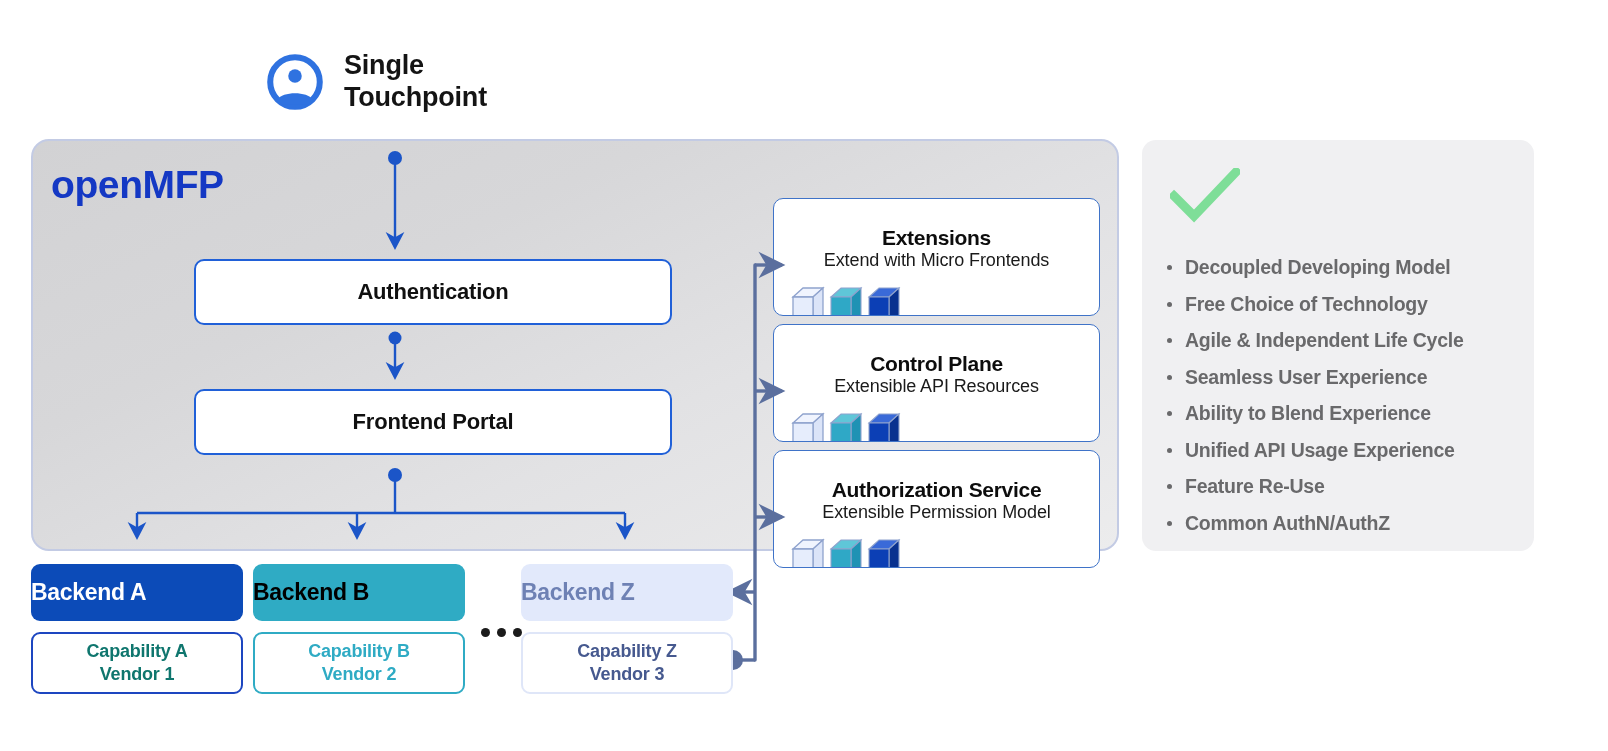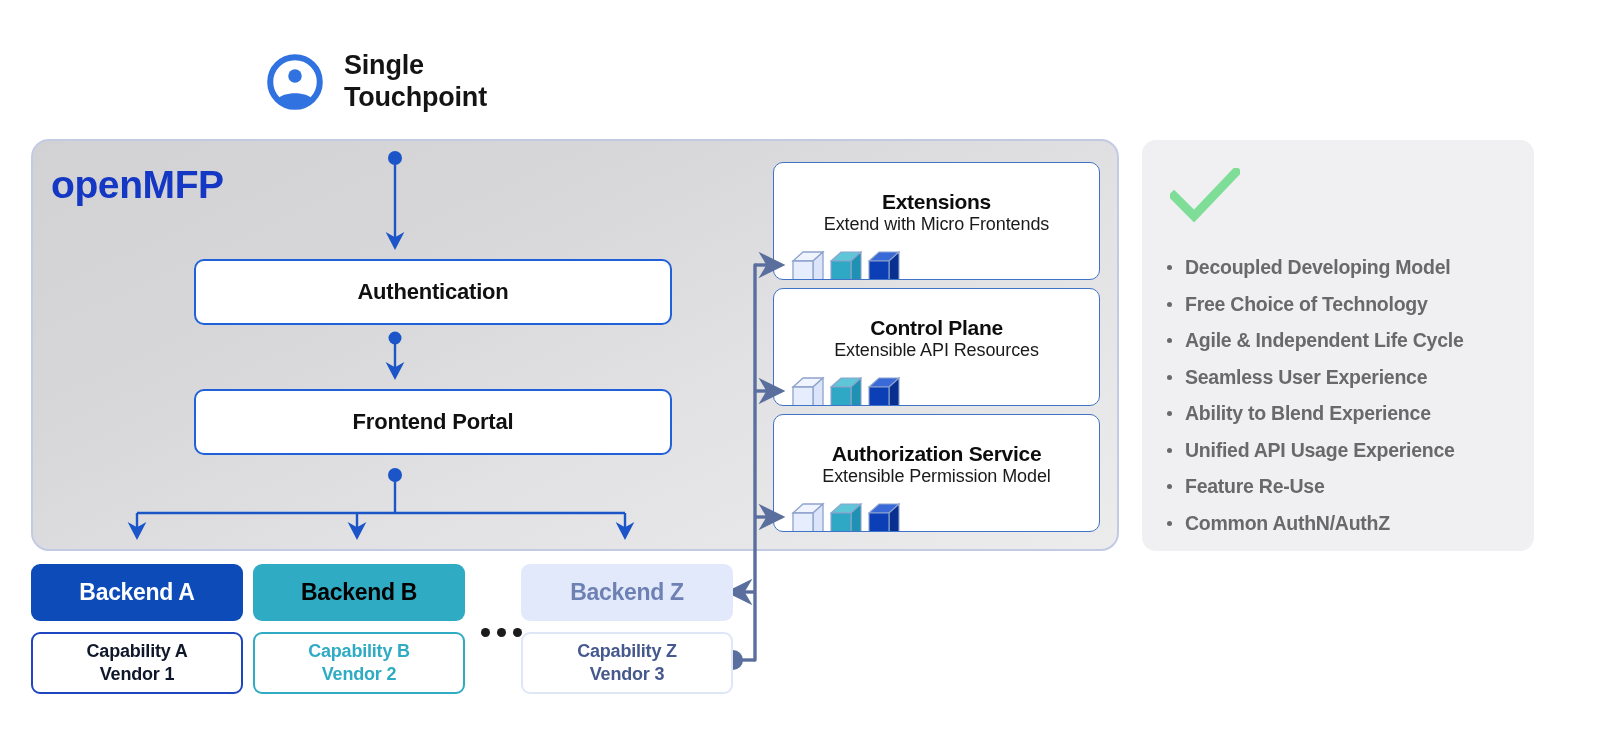--- a/index.html
+++ b/index.html
@@ -80,20 +80,21 @@
   #box-portal { left: 151px; top: 389px; width: 478px; height: 66px; }
 
   
   .rcard {
     position: absolute;
     background: #ffffff;
     border: 1.6px solid #3f73c8;
     border-radius: 10px;
     box-sizing: border-box;
     overflow: hidden;
+    margin-top: 36px;
   }
   #card-ext  { left: 773px; top: 162px; width: 327px; height: 118px; }
   #card-ctrl { left: 773px; top: 288px; width: 327px; height: 118px; }
   #card-auth { left: 773px; top: 414px; width: 327px; height: 118px; }
   .rcard .rc-title {
     text-align: center;
     font-size: 21px;
     font-weight: bold;
     color: #0d0d0d;
     margin-top: 27px;
@@ -154,21 +155,21 @@
     background: #69696b;
   }
 
   
   .bk {
     position: absolute;
     border-radius: 9px;
     box-sizing: border-box;
     display: flex;
     align-items: center;
-    justify-content: center;
+    justify-content: flex-start;
     top: 564px;
     height: 57px;
     width: 212px;
   }
   .bk .bk-label {
     font-size: 23px;
     font-weight: bold;
     letter-spacing: -0.3px;
   }
   #bk-a { left: 31px;  background: #0c4bb8; }
@@ -192,21 +193,21 @@
     text-align: center;
   }
   .cap .cap-label {
     font-size: 18px;
     font-weight: bold;
     line-height: 1.28;
     letter-spacing: -0.2px;
     white-space: pre-line;
   }
   #cap-a { left: 31px;  border: 2px solid #1d46c0; }
-  #cap-a .cap-label { color: #0f172a; }
+  #cap-a .cap-label { color: #0f766e; }
   #cap-b { left: 253px; border: 2px solid #2fabc4; }
   #cap-b .cap-label { color: #2fabc4; }
   #cap-z { left: 521px; border: 2px solid #dfe6f8; }
   #cap-z .cap-label { color: #46598f; }
 
   #ellipsis {
     position: absolute;
     left: 481px; top: 628px;
     display: flex;
     gap: 7px;

